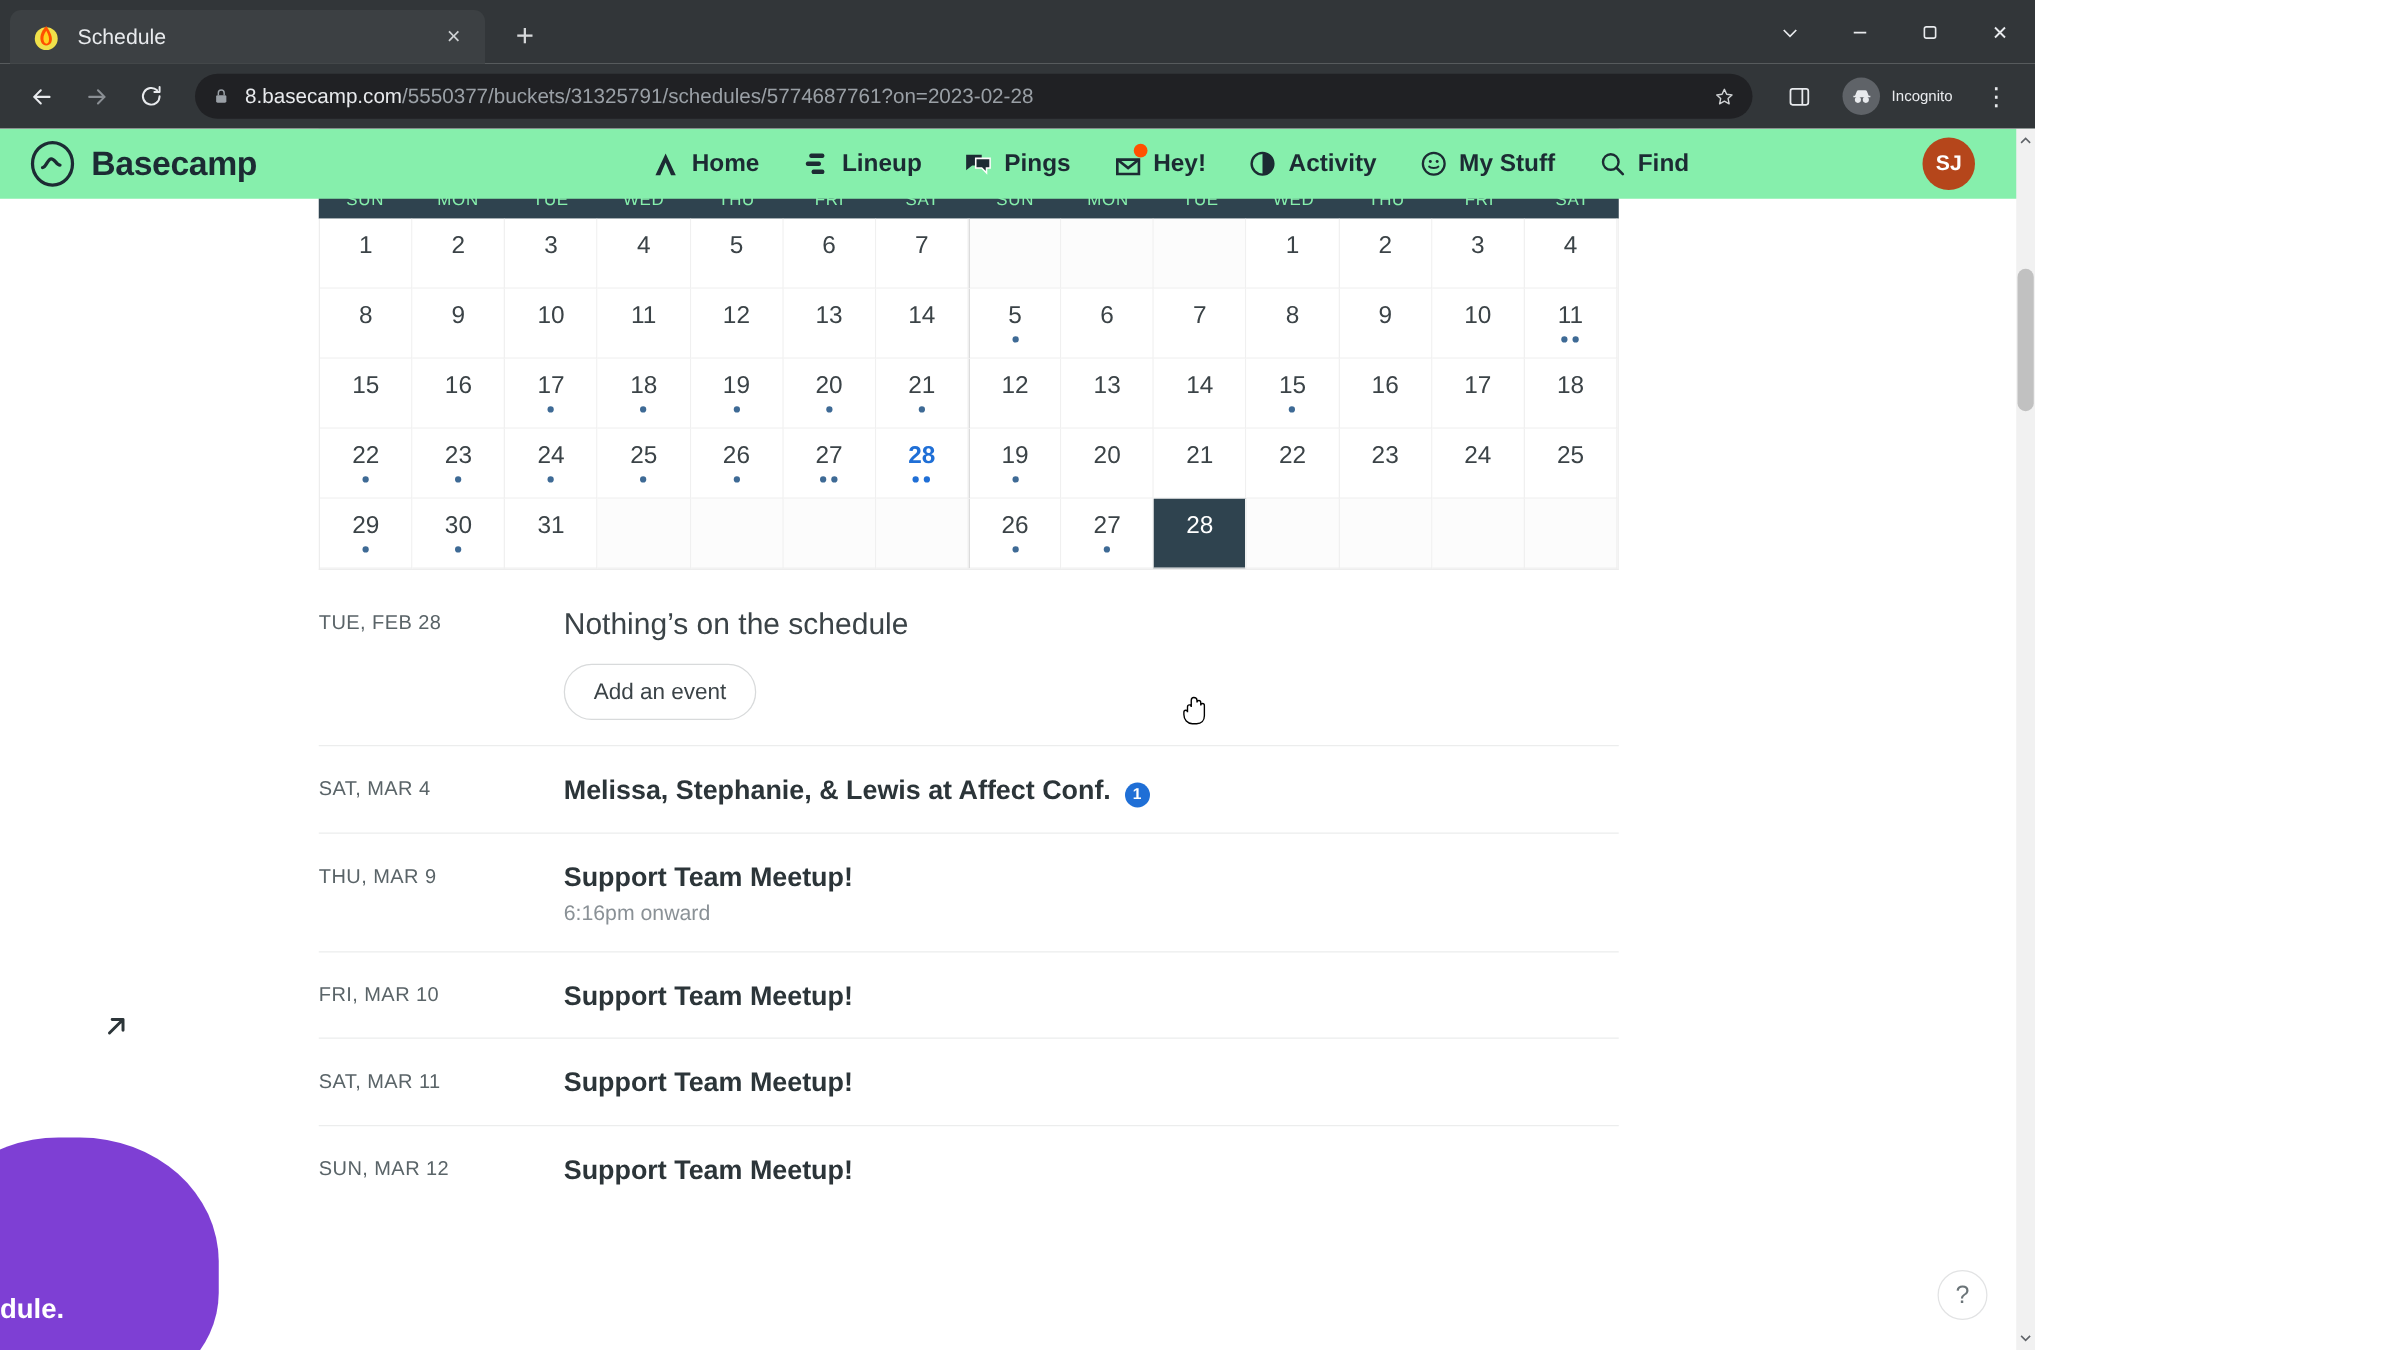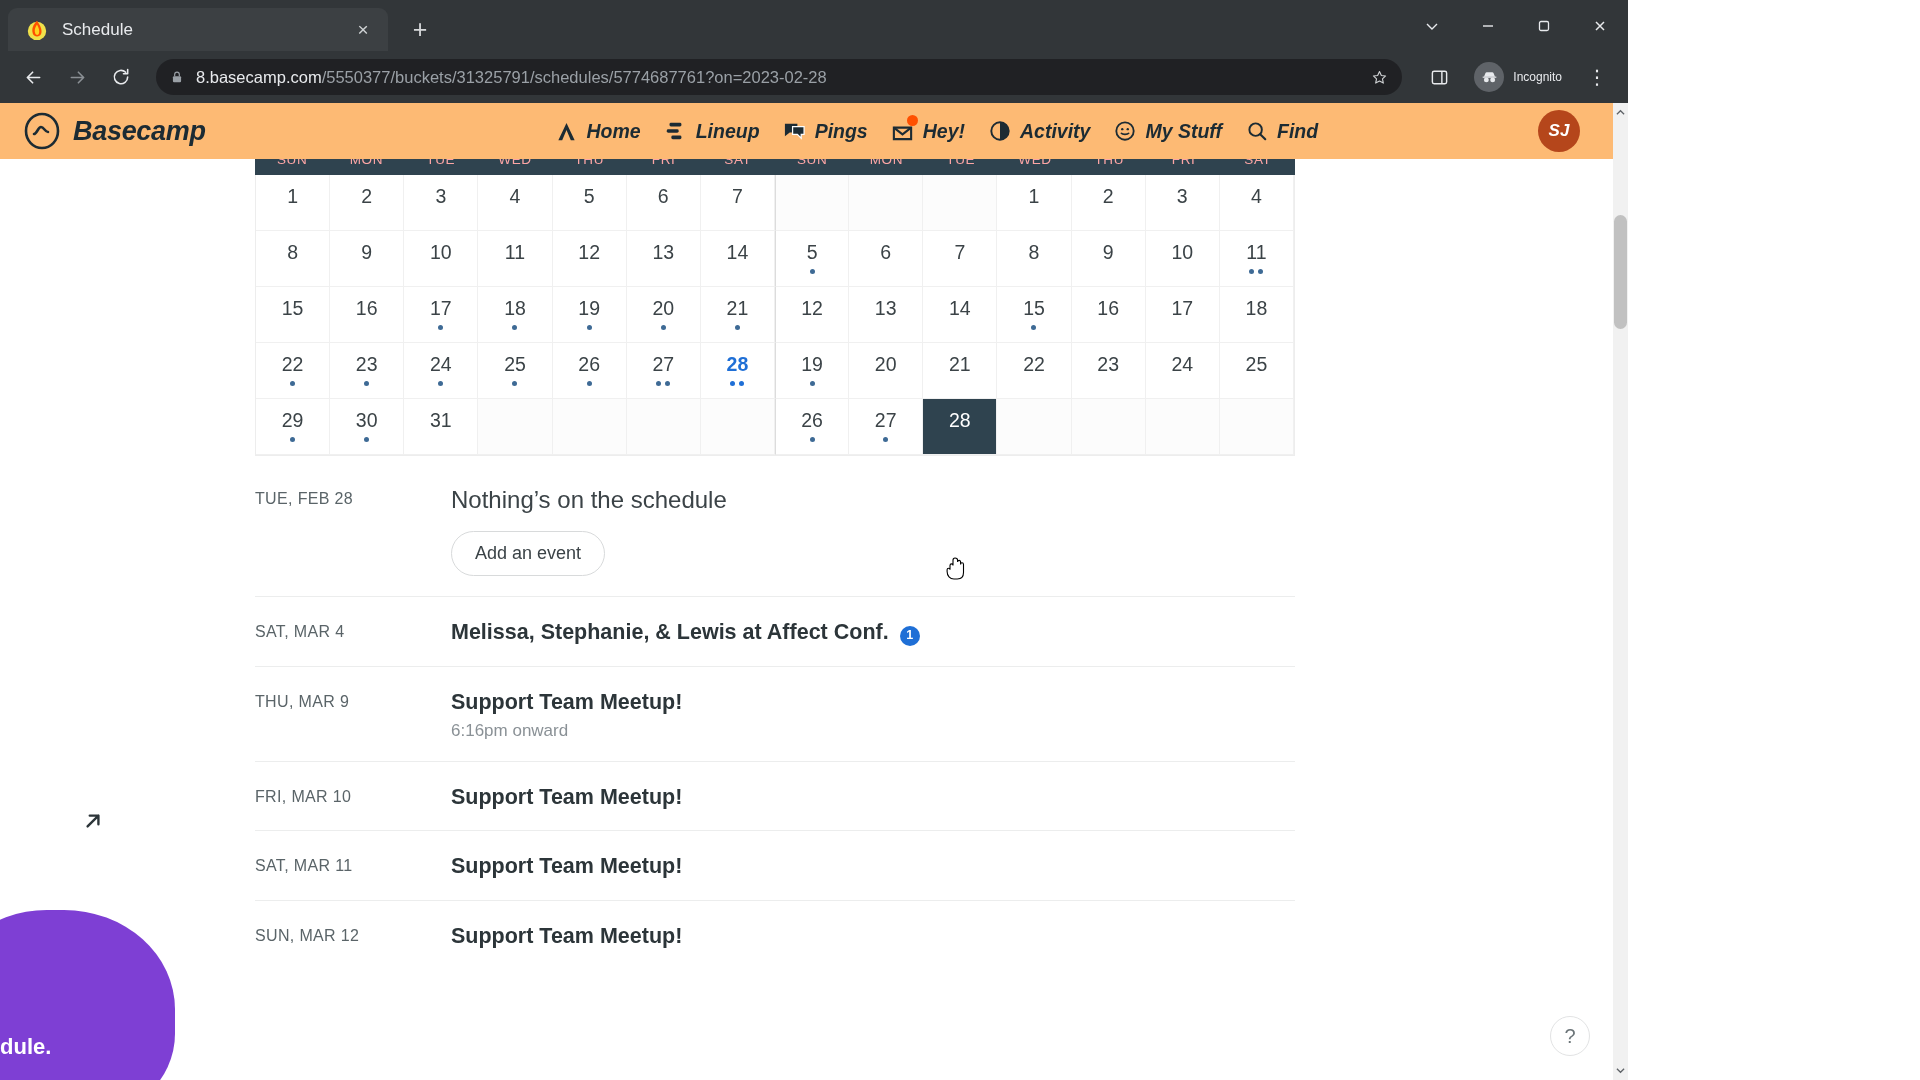--- a/index.html
+++ b/index.html
@@ -65,28 +65,28 @@
   .incog-avatar {
     width: 30px; height: 30px; border-radius: 50%; background: #5f6368;
     display: flex; align-items: center; justify-content: center;
   }
   .kebab { color: #e8eaed; width: 34px; display: flex; justify-content: center; font-size: 20px; }
 
   
   .viewport { flex: 1; position: relative; background: #ffffff; overflow: hidden; }
 
   .bc-header {
-    height: 56px; background: #fdba74; display: flex; align-items: center;
-    padding: 0 22px; position: relative; z-index: 5; font-style: italic;
+    height: 56px; background: #86efac; display: flex; align-items: center;
+    padding: 0 22px; position: relative; z-index: 5;
   }
   .bc-logo { display: flex; align-items: center; gap: 11px; }
   .bc-logo-mark { width: 40px; height: 40px; }
   .bc-logo-text { font-size: 27px; font-weight: 700; color: #1c2b33; letter-spacing: -.3px; }
   .bc-nav {
-    display: flex; align-items: center; gap: 22px; margin: 0 auto;
+    display: flex; align-items: center; gap: 33px; margin: 0 auto;
     padding-left: 60px;
     justify-content: space-between;
   }
   .bc-nav-item {
     display: flex; align-items: center; gap: 8px; font-size: 19.5px;
     font-weight: 700; color: #1c2b33; position: relative; white-space: nowrap;
   }
   .bc-nav-icon { width: 25px; height: 25px; display: flex; align-items: center; justify-content: center; }
   .hey-badge {
     position: absolute; top: -4px; left: 17px; width: 11px; height: 11px;
@@ -137,21 +137,21 @@
   }
   .cal-month.m1 { left: 0; width: 520px; text-align: center; }
   .cal-month.m2 { left: 520px; width: 520px; text-align: center; }
 
   .cal-dow {
     background: #2f434f; height: 31px; display: grid;
     grid-template-columns: repeat(14, 1fr);
   }
   .dow {
     display: flex; align-items: center; justify-content: center;
-    color: #fca5a5; font-size: 13.5px; letter-spacing: .6px;
+    color: #86efac; font-size: 13.5px; letter-spacing: .6px;
   }
 
   .cal-grid {
     display: grid; grid-template-columns: repeat(14, 1fr);
     grid-auto-rows: 56px; background: #fff;
     border-left: 1px solid #ededed; border-right: 1px solid #ededed;
     border-bottom: 1px solid #ededed;
   }
   .cell {
     border-right: 1px solid #f0f0f0; border-bottom: 1px solid #f0f0f0;

